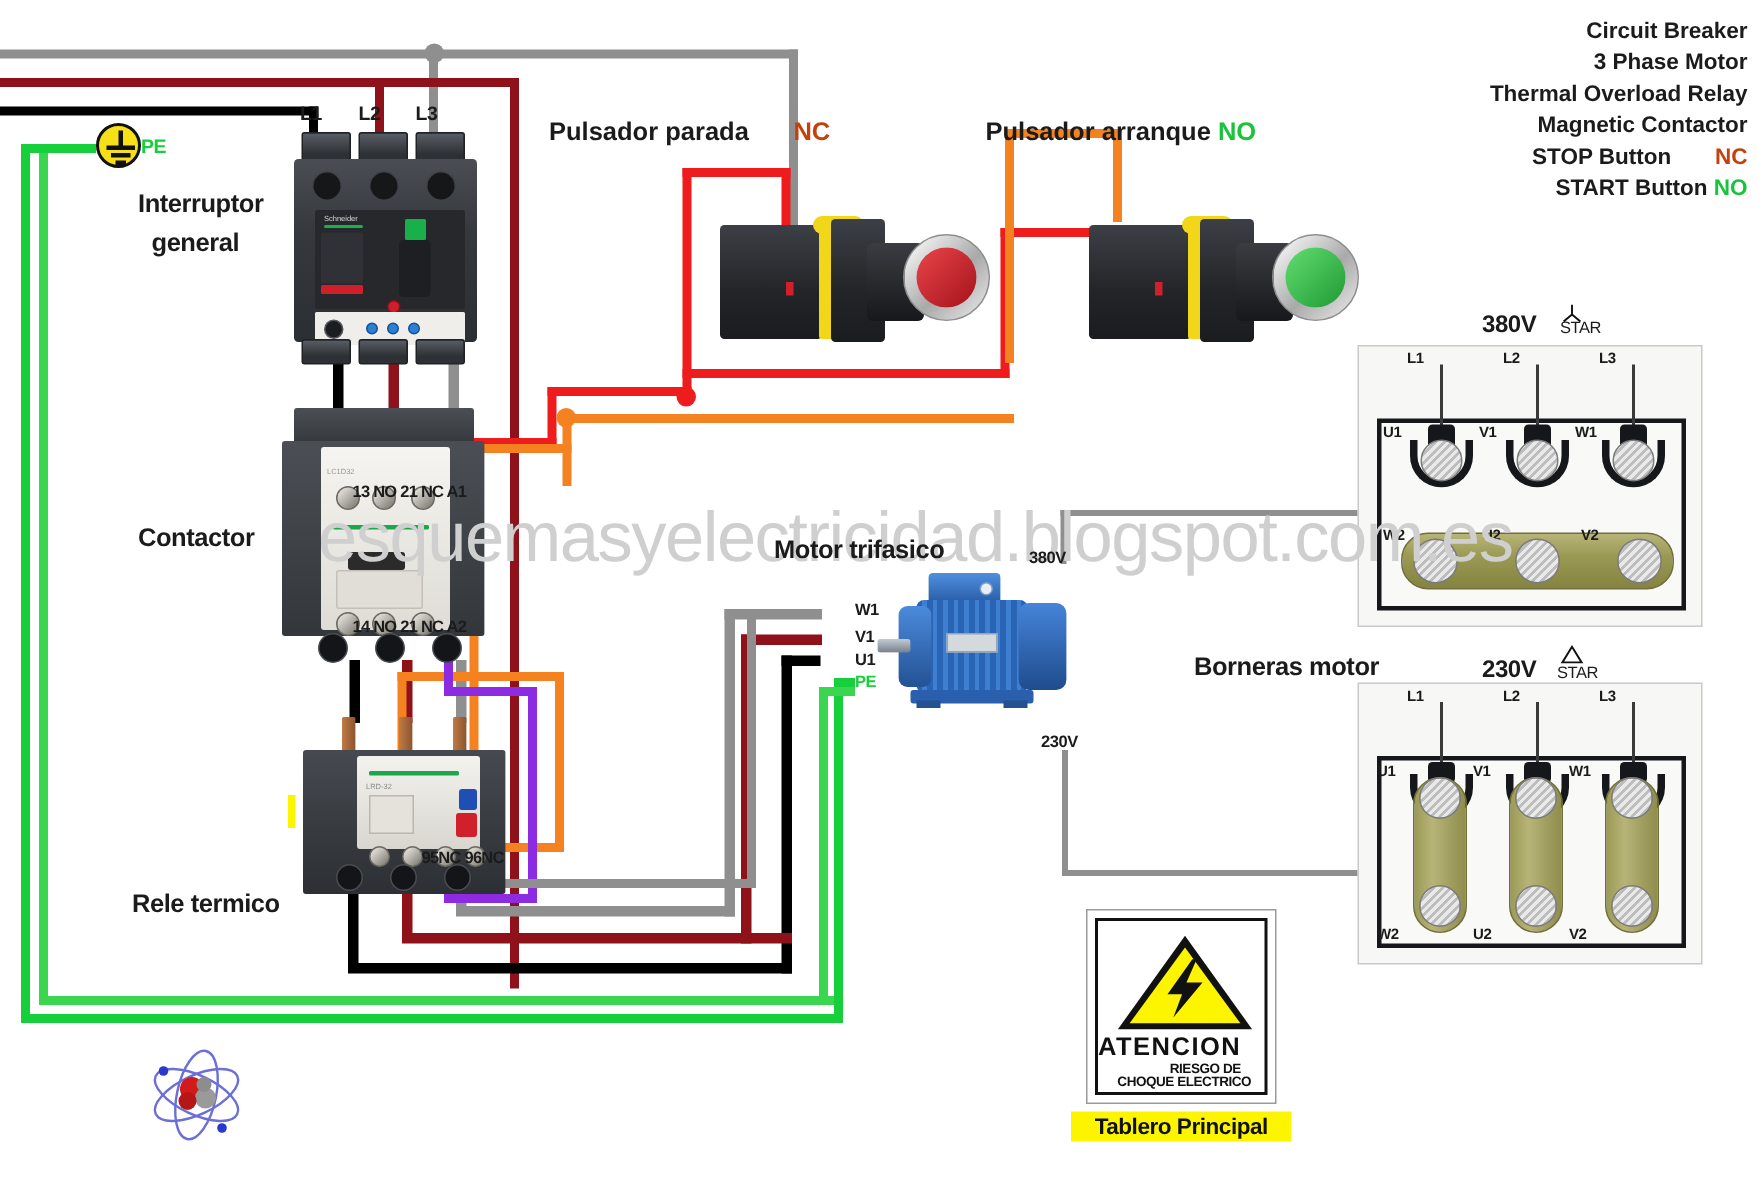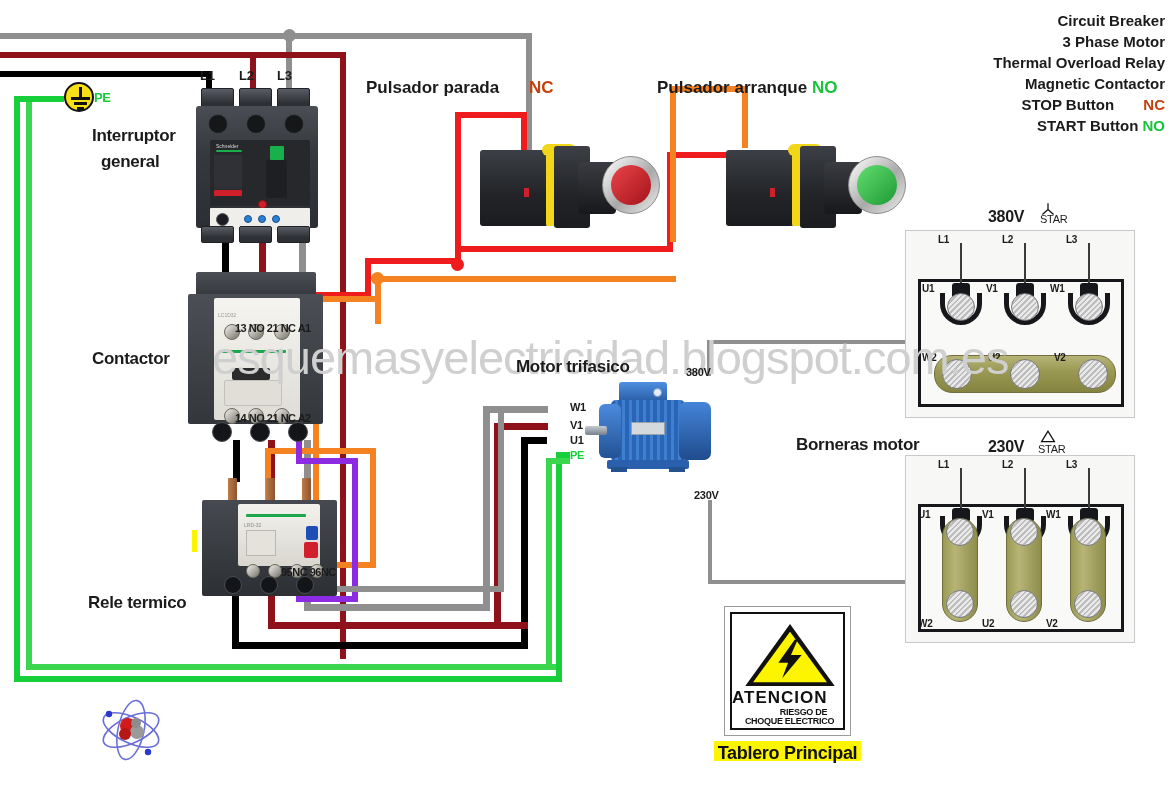--- a/index.html
+++ b/index.html
@@ -20,21 +20,21 @@
     position: absolute;
     font-family: "Liberation Sans", sans-serif;
     font-weight: bold;
     color: #1b1b1b;
     white-space: nowrap;
     letter-spacing: -0.3px;
   }
   .lbl-17 { font-size: 17px; }
   .lbl-16 { font-size: 16px; }
   .lbl-15 { font-size: 15px; }
-  .lbl-14 { font-size: 18px; }
+  .lbl-14 { font-size: 15px; }
   .lbl-13 { font-size: 13px; }
   .lbl-11 { font-size: 11px; }
   .lbl-10 { font-size: 10px; }
   .lbl-9  { font-size: 9px;  }
   .nc { color: #c2410c; margin-left: 25px; }
   .no { color: #19c33b; }
   .pe-txt { color: #17cf3a; font-weight: bold; }
 
   
   #watermark {

